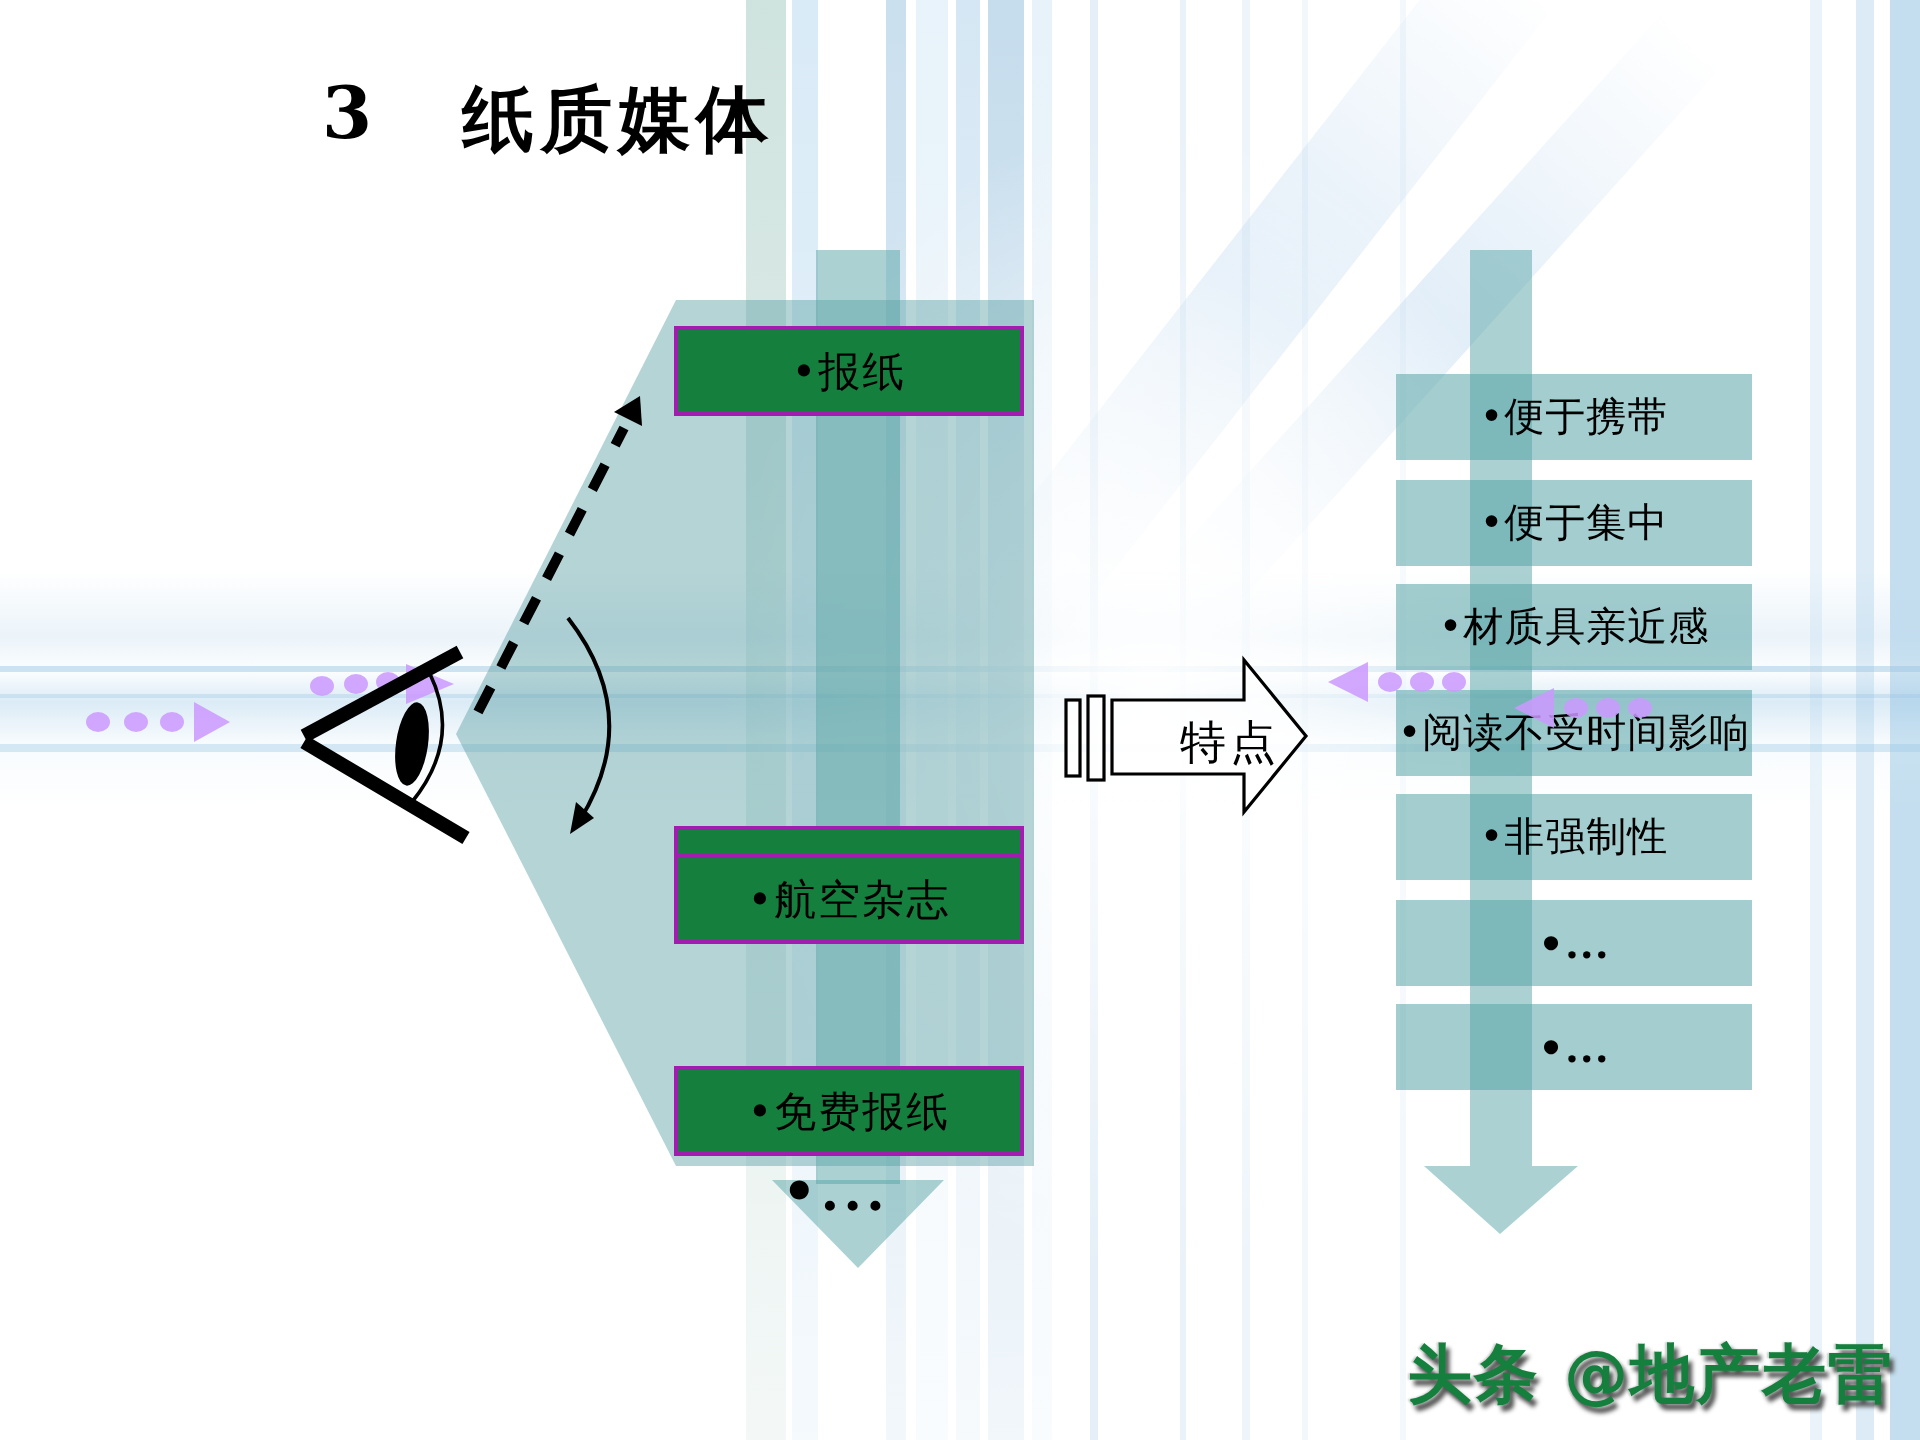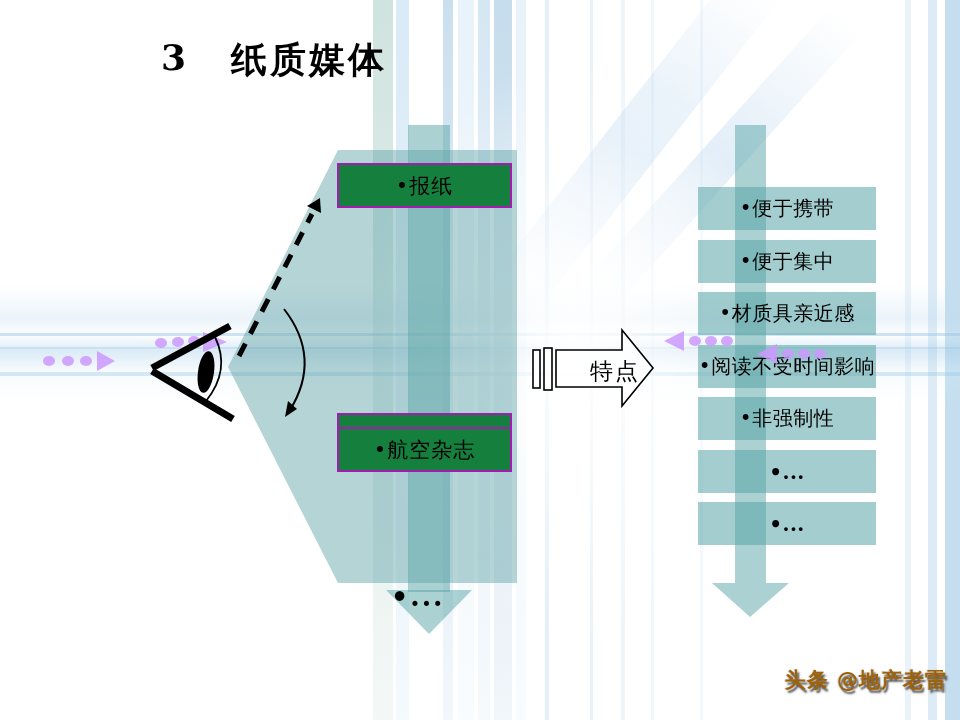--- a/index.html
+++ b/index.html
@@ -34,21 +34,21 @@
     font-size:20px;letter-spacing:0.5px;white-space:nowrap;}
   
   .title{position:absolute;left:161px;top:36px;z-index:4;display:flex;gap:42px;
     font-size:36px;font-weight:bold;letter-spacing:3px;}
   .tedian{position:absolute;left:554px;top:356px;width:66px;z-index:4;
     text-align:center;font-size:23px;letter-spacing:2px;margin-left:28px;}
   .more-left{position:absolute;left:391px;top:581px;z-index:4;
     font-size:27px;font-weight:bold;letter-spacing:2px;}
   .watermark{position:absolute;right:13px;top:666px;z-index:5;
     font-family:"DejaVu Sans","Liberation Sans",sans-serif;
-    font-size:21px;font-weight:bold;color:#a16207;letter-spacing:1px;
+    font-size:32px;font-weight:bold;color:#15803d;letter-spacing:1px;
     text-shadow:2px 3px 2px rgba(75,75,75,0.95),-1px 0 1px rgba(130,130,130,0.4);}
 </style>
 </head>
 <body>
 
 <div class="slide">
 
   <div class="bg">
     <div class="stripe" style="left:373px;width:20px;background:linear-gradient(rgba(160,200,190,0.50),rgba(160,200,190,0.12));"></div>
     <div class="stripe" style="left:396px;width:13px;background:linear-gradient(rgba(185,218,240,0.55),rgba(185,218,240,0.15));"></div>
@@ -87,20 +87,21 @@
   </svg>
 
   <div class="title">
     <span>3</span>
     <span>纸质媒体</span>
   </div>
 
   <div class="ybox" style="top:163px">•报纸</div>
   <div class="ybox sans" style="top:373px">•DM</div>
   <div class="ybox" style="top:427px">•航空杂志</div>
+  <div class="ybox" style="top:533px">•免费报纸</div>
   <div class="more-left">•...</div>
 
   <div class="tbox" style="top:187px">•便于携带</div>
   <div class="tbox" style="top:292px">•材质具亲近感</div>
   <div class="tbox" style="top:240px">•便于集中</div>
   <div class="tbox" style="top:397px">•非强制性</div>
   <div class="tbox" style="top:345px">•阅读不受时间影响</div>
   <div class="tbox" style="top:450px;font-weight:bold">•...</div>
   <div class="tbox" style="top:502px;font-weight:bold">•...</div>
 

